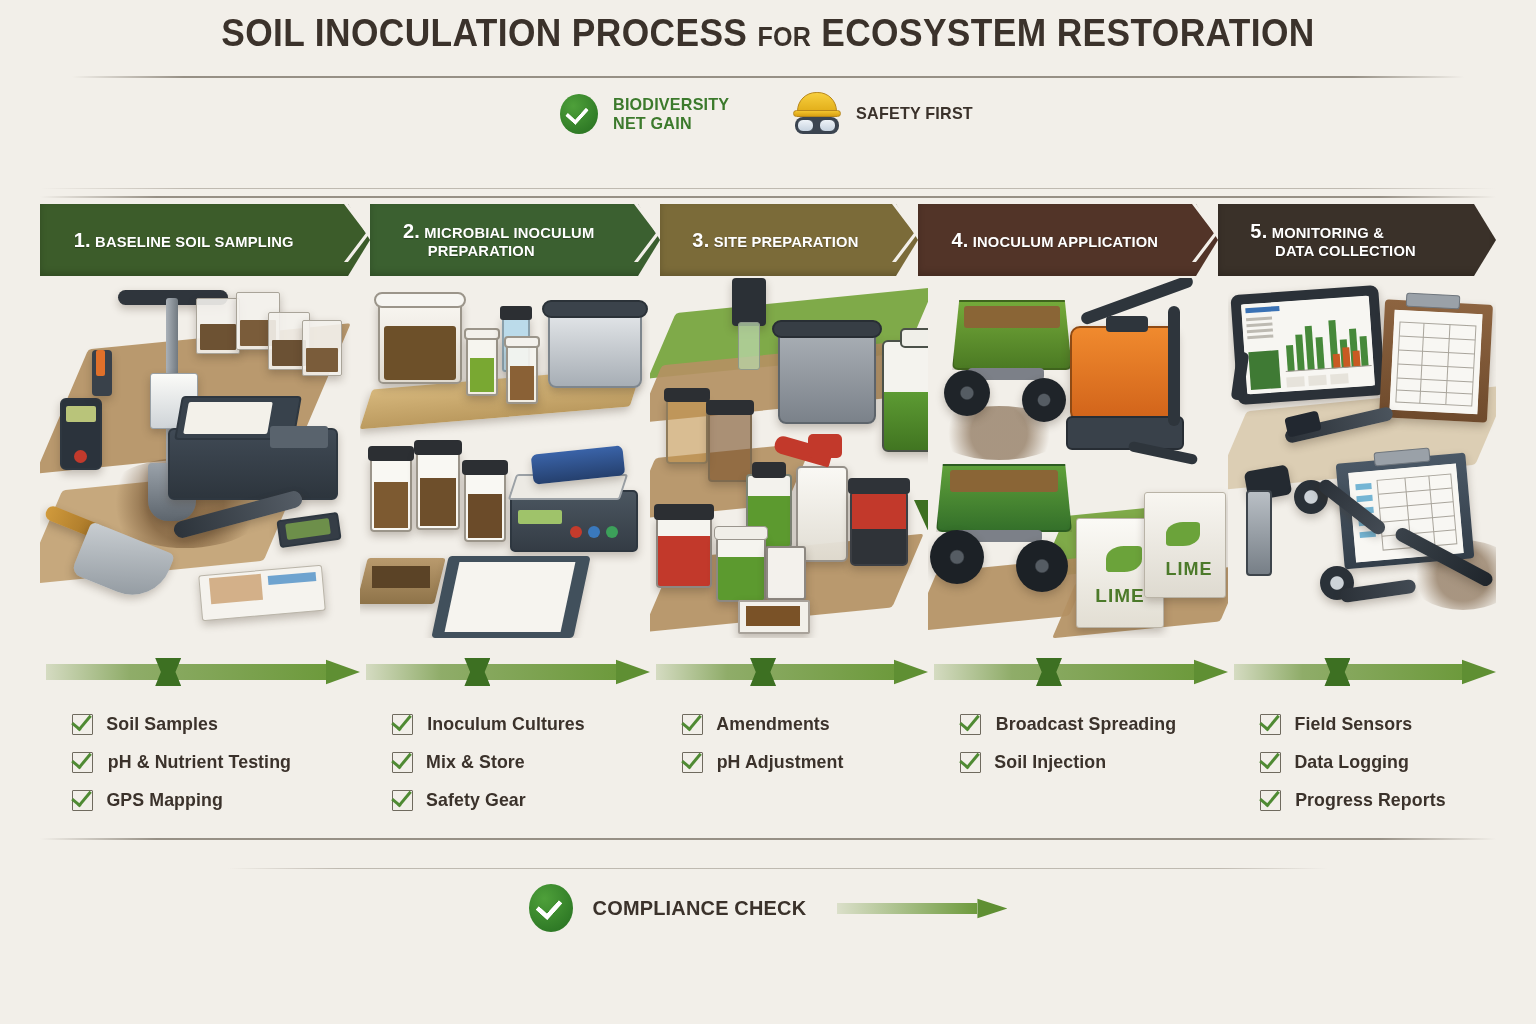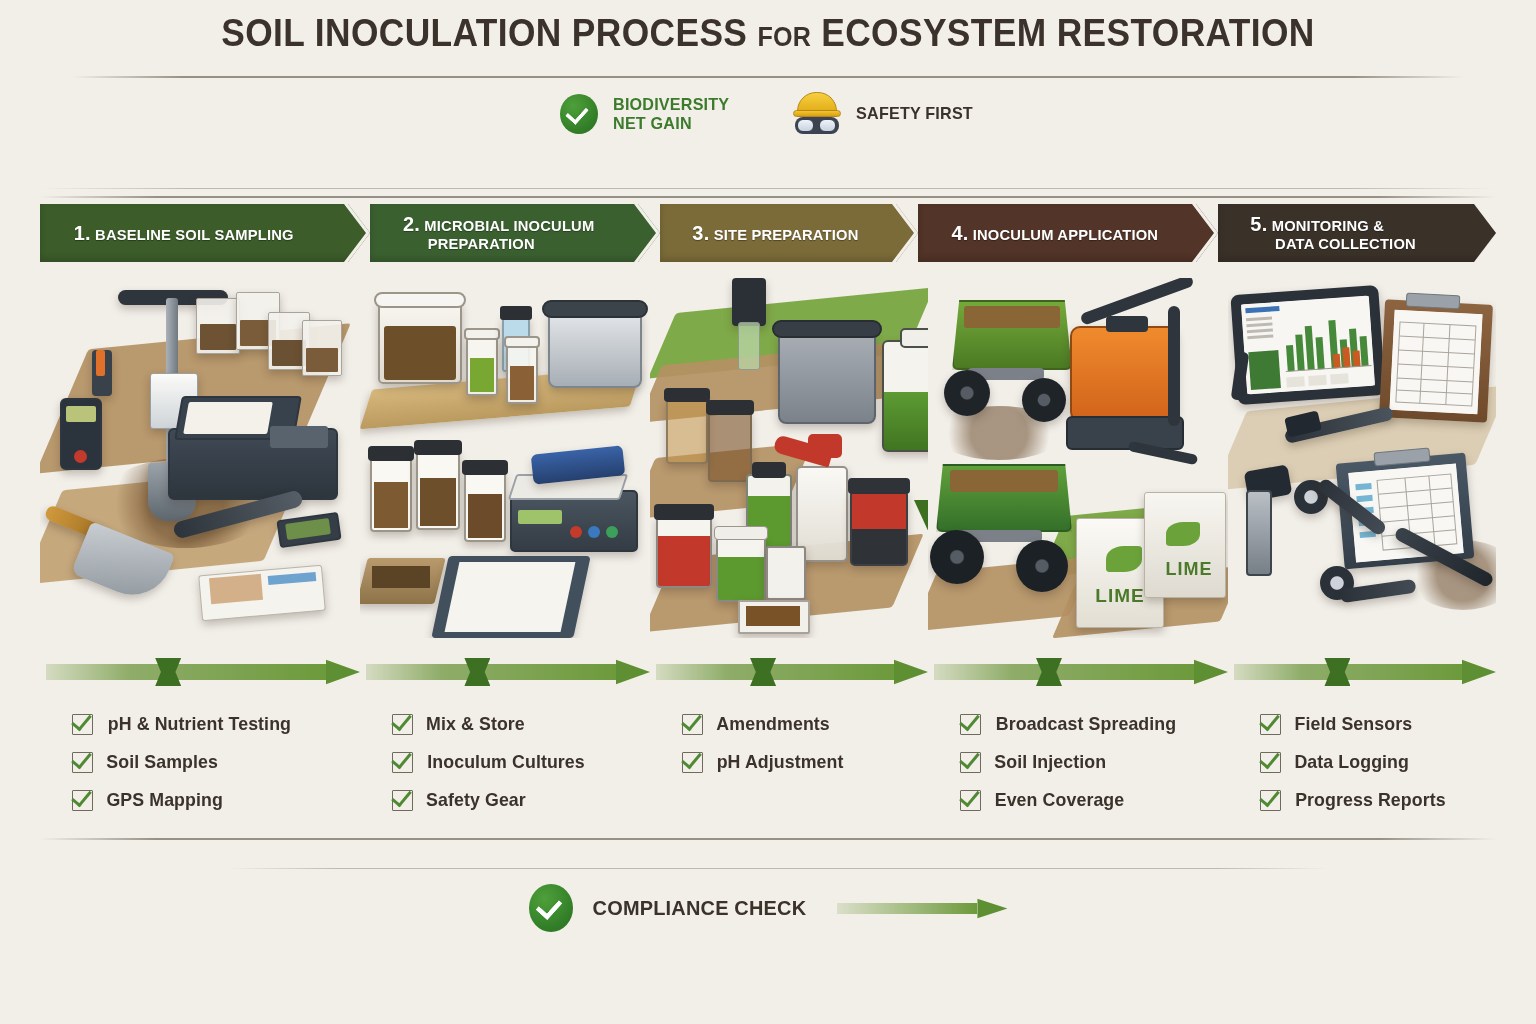--- a/index.html
+++ b/index.html
@@ -106,21 +106,21 @@
     position: absolute; top: 27px; width: 17px; height: 13px;
     background: linear-gradient(180deg, #eef3f8, #c7d3e0);
     border: 1.5px solid #39424e; border-radius: 6px;
   }
   .ic-safety .lens.l { left: 4px; }
   .ic-safety .lens.r { left: 26px; }
 
   
   .steps { position: absolute; top: 204px; left: 40px; width: 1456px; height: 58px; display: flex; }
   .step {
-    position: relative; height: 58px; display: flex; align-items: center;
+    position: relative; height: 72px; display: flex; align-items: center;
     color: #fff; padding-left: 28px; padding-right: 30px;
   }
   .step .seg {
     position: absolute; inset: 0;
     clip-path: polygon(0 0, calc(100% - 22px) 0, 100% 50%, calc(100% - 22px) 100%, 0 100%);
     box-shadow: inset 0 -3px 7px rgba(0,0,0,.18);
   }
   .step.first .seg { clip-path: polygon(0 0, calc(100% - 22px) 0, 100% 50%, calc(100% - 22px) 100%, 0 100%); }
   .step .notch {
     position: absolute; left: -26px; top: 0; width: 26px; height: 58px;
@@ -583,57 +583,57 @@
       </div>
     </div>
 
   <div class="checklists" id="checklists">
       <div class="cl-col" style="width: 320px;">
         <div class="cl-item">
           <span class="cb">
             <span class="box"></span>
             <span class="tk"></span>
           </span>
+          <span class="cl-label">Soil Samples</span>
+        </div>
+        <div class="cl-item">
+          <span class="cb">
+            <span class="box"></span>
+            <span class="tk"></span>
+          </span>
           <span class="cl-label">pH &amp; Nutrient Testing</span>
         </div>
         <div class="cl-item">
           <span class="cb">
             <span class="box"></span>
             <span class="tk"></span>
           </span>
-          <span class="cl-label">Soil Samples</span>
-        </div>
-        <div class="cl-item">
-          <span class="cb">
-            <span class="box"></span>
-            <span class="tk"></span>
-          </span>
           <span class="cl-label">GPS Mapping</span>
         </div>
       </div>
       <div class="cl-col" style="width: 290px;">
         <div class="cl-item">
           <span class="cb">
             <span class="box"></span>
             <span class="tk"></span>
           </span>
+          <span class="cl-label">Inoculum Cultures</span>
+        </div>
+        <div class="cl-item">
+          <span class="cb">
+            <span class="box"></span>
+            <span class="tk"></span>
+          </span>
           <span class="cl-label">Mix &amp; Store</span>
         </div>
         <div class="cl-item">
           <span class="cb">
             <span class="box"></span>
             <span class="tk"></span>
           </span>
-          <span class="cl-label">Inoculum Cultures</span>
-        </div>
-        <div class="cl-item">
-          <span class="cb">
-            <span class="box"></span>
-            <span class="tk"></span>
-          </span>
           <span class="cl-label">Safety Gear</span>
         </div>
       </div>
       <div class="cl-col" style="width: 278px;">
         <div class="cl-item">
           <span class="cb">
             <span class="box"></span>
             <span class="tk"></span>
           </span>
           <span class="cl-label">Amendments</span>
@@ -653,27 +653,20 @@
             <span class="tk"></span>
           </span>
           <span class="cl-label">Broadcast Spreading</span>
         </div>
         <div class="cl-item">
           <span class="cb">
             <span class="box"></span>
             <span class="tk"></span>
           </span>
           <span class="cl-label">Soil Injection</span>
-        </div>
-        <div class="cl-item">
-          <span class="cb">
-            <span class="box"></span>
-            <span class="tk"></span>
-          </span>
-          <span class="cl-label">Even Coverage</span>
         </div>
       </div>
       <div class="cl-col" style="width: 268px;">
         <div class="cl-item">
           <span class="cb">
             <span class="box"></span>
             <span class="tk"></span>
           </span>
           <span class="cl-label">Field Sensors</span>
         </div>

